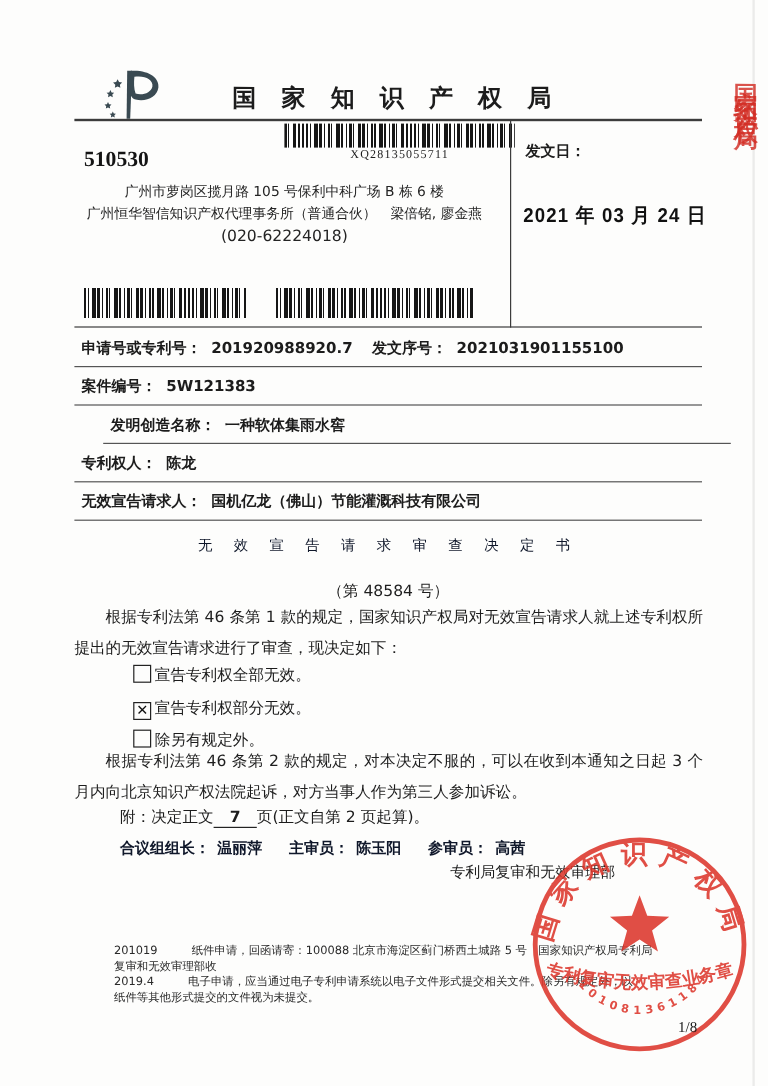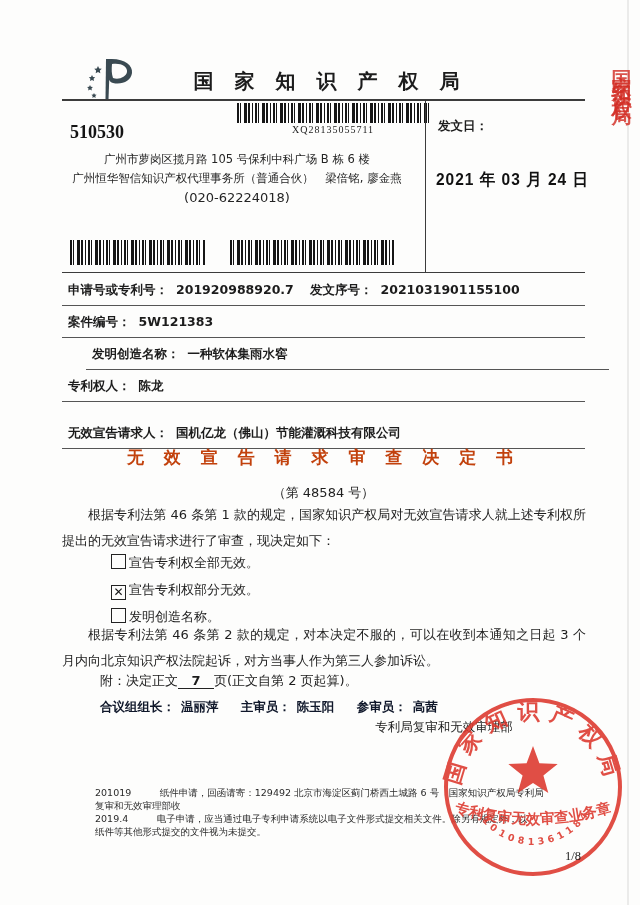--- a/index.html
+++ b/index.html
@@ -24,23 +24,23 @@
   .issue-label{left:438px;top:118px;font-size:12.5px;font-weight:600;color:#1d1d1d;}
   .issue-date{left:436px;top:170px;font-size:15.5px;font-weight:bold;letter-spacing:1px;color:#111;font-family:"Liberation Sans",sans-serif;transform:scaleY(1.08);}
   .bc-left{left:70px;top:240px;width:135px;height:25px;}
   .bc-right{left:230px;top:240px;width:165px;height:25px;}
   .hr-mid{left:62px;top:272px;width:523px;border-top:1.5px solid #3c3c3c;}
   
   .row{left:62px;width:523px;height:32px;border-bottom:1.3px solid #555;font-size:12.5px;font-weight:600;color:#1c1c1c;}
   .row .cell{position:absolute;top:9px;left:6px;white-space:nowrap;}
   .row .cell2{position:absolute;top:9px;left:248px;white-space:nowrap;}
   .row .val{margin-left:8px;}
-  .r1{top:273px;} .r2{top:305px;} .r3{top:337px;margin-left:24px;} .r4{top:369px;} .r5{top:401px;margin-top:15px;}
+  .r1{top:273px;} .r2{top:305px;} .r3{top:337px;margin-left:24px;} .r4{top:369px;} .r5{top:401px;}
   
-  .dec-title{left:62px;top:446px;width:523px;text-align:center;font-size:17px;font-weight:bold;letter-spacing:7px;color:#c2410c;}
+  .dec-title{left:62px;top:446px;width:523px;text-align:center;font-size:12px;font-weight:normal;letter-spacing:7px;color:#0f172a;}
   .dec-num{left:62px;top:484px;width:523px;text-align:center;font-size:13px;color:#1e1e1e;}
   .para{left:62px;width:524px;font-size:13px;line-height:26px;text-indent:2em;color:#1e1e1e;text-align:justify;}
   .p1{top:502px;} .p2{top:622px;}
   .opt{left:100px;font-size:13px;color:#1c1c1c;height:18px;padding-left:11px;}
   .o1{top:554px;} .o2{top:581px;} .o3{top:608px;}
   .chk{display:inline-block;width:13px;height:13px;border:1.4px solid #222;vertical-align:-2px;margin-right:3px;text-align:center;line-height:12px;font-size:12px;font-weight:bold;color:#111;}
   .attach{left:100px;top:672px;font-size:13px;color:#1c1c1c;}
   .attach .pg{display:inline-block;min-width:10px;padding:0 13px;text-align:center;border-bottom:1.3px solid #222;font-weight:600;}
   .panel{left:100px;top:699px;font-size:12.5px;font-weight:600;color:#0f172a;}
   .panel span{margin-right:6px;}
@@ -111,21 +111,21 @@
   <div class="abs dec-num">（第 48584 号）</div>
   <div class="abs para p1">根据专利法第 46 条第 1 款的规定，国家知识产权局对无效宣告请求人就上述专利权所提出的无效宣告请求进行了审查，现决定如下：</div>
 
   <div class="abs opt o1">
     <span class="chk"></span><span>宣告专利权全部无效。</span>
   </div>
   <div class="abs opt o2">
     <span class="chk">✕</span><span>宣告专利权部分无效。</span>
   </div>
   <div class="abs opt o3">
-    <span class="chk"></span><span>发明创造名称。</span>
+    <span class="chk"></span><span>除另有规定外。</span>
   </div>
 
   <div class="abs para p2">根据专利法第 46 条第 2 款的规定，对本决定不服的，可以在收到本通知之日起 3 个月内向北京知识产权法院起诉，对方当事人作为第三人参加诉讼。</div>
 
   <div class="abs attach">
     <span>附：决定正文</span><span class="pg">7</span><span>页(正文自第 2 页起算)。</span>
   </div>
 
   <div class="abs panel">
     <span>合议组组长：</span><span class="gap">温丽萍</span>
@@ -151,18 +151,18 @@
         <textPath href="#arcBiz" startOffset="50%" text-anchor="middle">专利复审无效审查业务章</textPath>
       </text>
       <text font-size="9.5" font-weight="bold" fill="#dd372c" letter-spacing="4" font-family="DejaVu Sans, sans-serif">
         <textPath href="#arcNum" startOffset="50%" text-anchor="middle">1101081361184</textPath>
       </text>
     </svg>
   </div>
 
   <div class="abs side-stamp">国家知识产权局</div>
 
-  <div class="abs foot f1">201019　　　纸件申请，回函请寄：129492 北京市海淀区蓟门桥西土城路 6 号　国家知识产权局专利局</div>
+  <div class="abs foot f1">201019　　　纸件申请，回函请寄：100088 北京市海淀区蓟门桥西土城路 5 号　国家知识产权局专利局</div>
   <div class="abs foot f2">复审和无效审理部收</div>
   <div class="abs foot f3">2019.4　　　电子申请，应当通过电子专利申请系统以电子文件形式提交相关文件。除另有规定外，以</div>
   <div class="abs foot f4">纸件等其他形式提交的文件视为未提交。</div>
   <div class="abs pageno">1/8</div>
 </div>
 
 </body></html>

